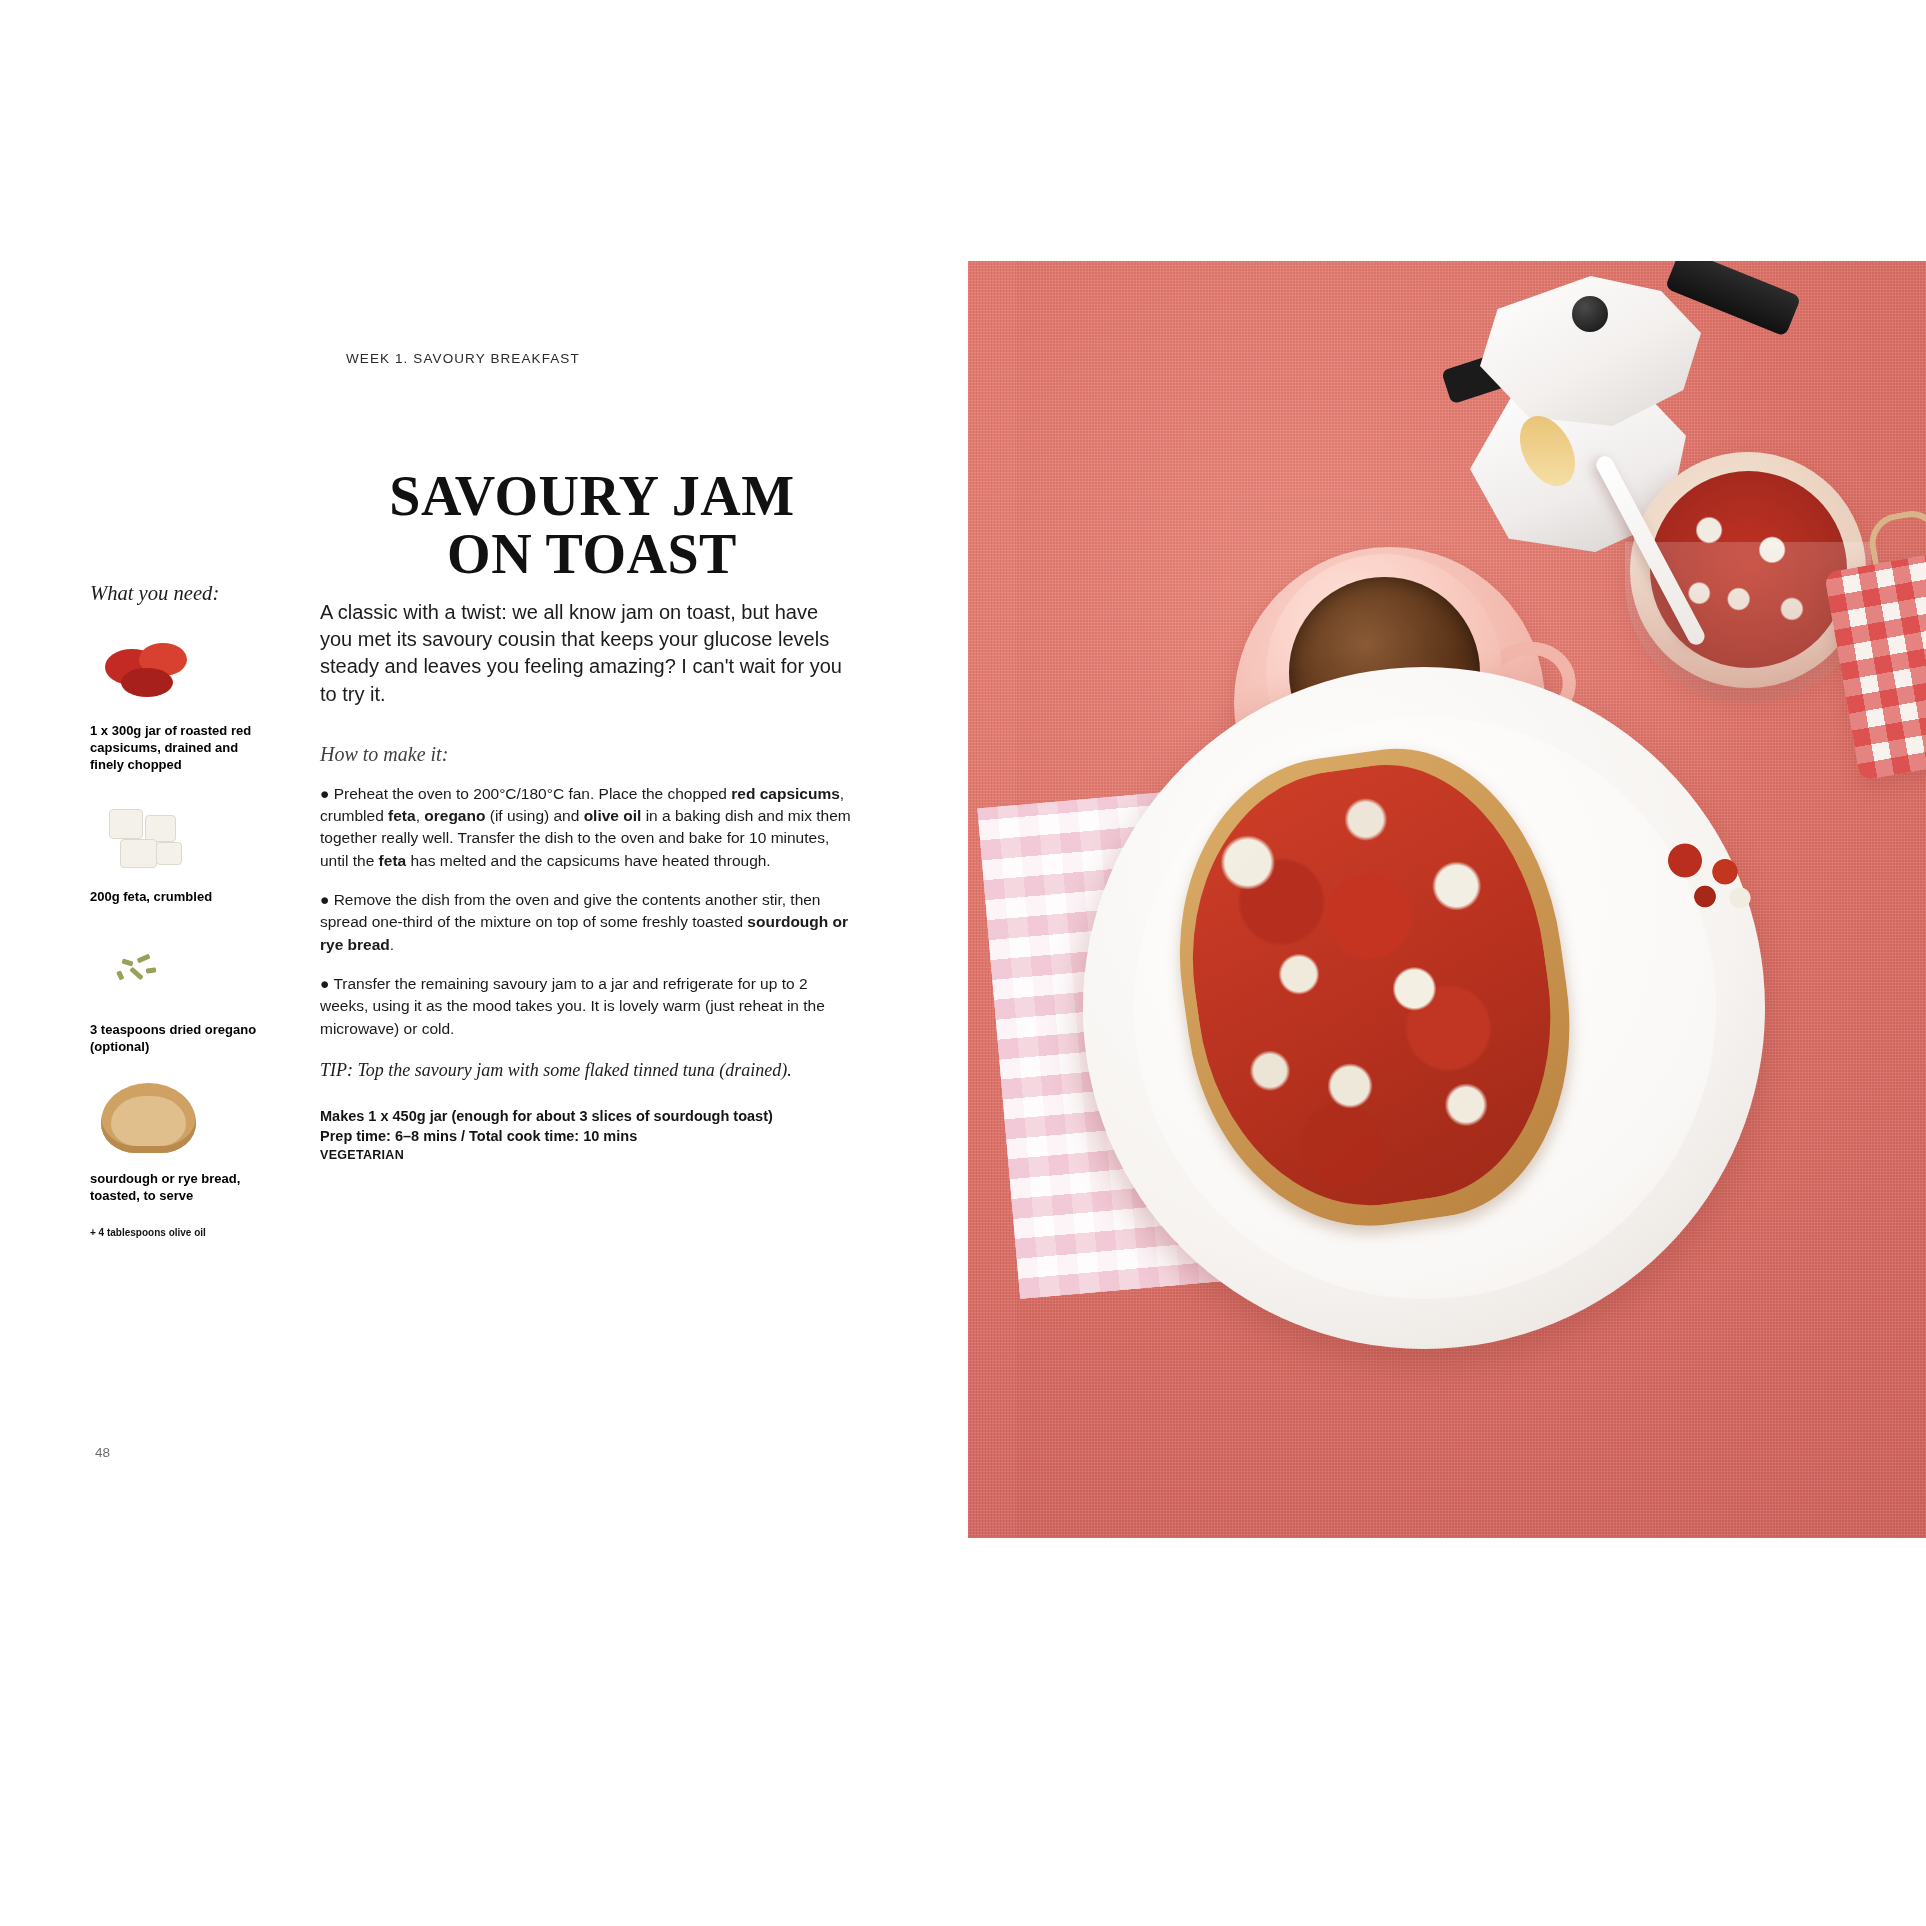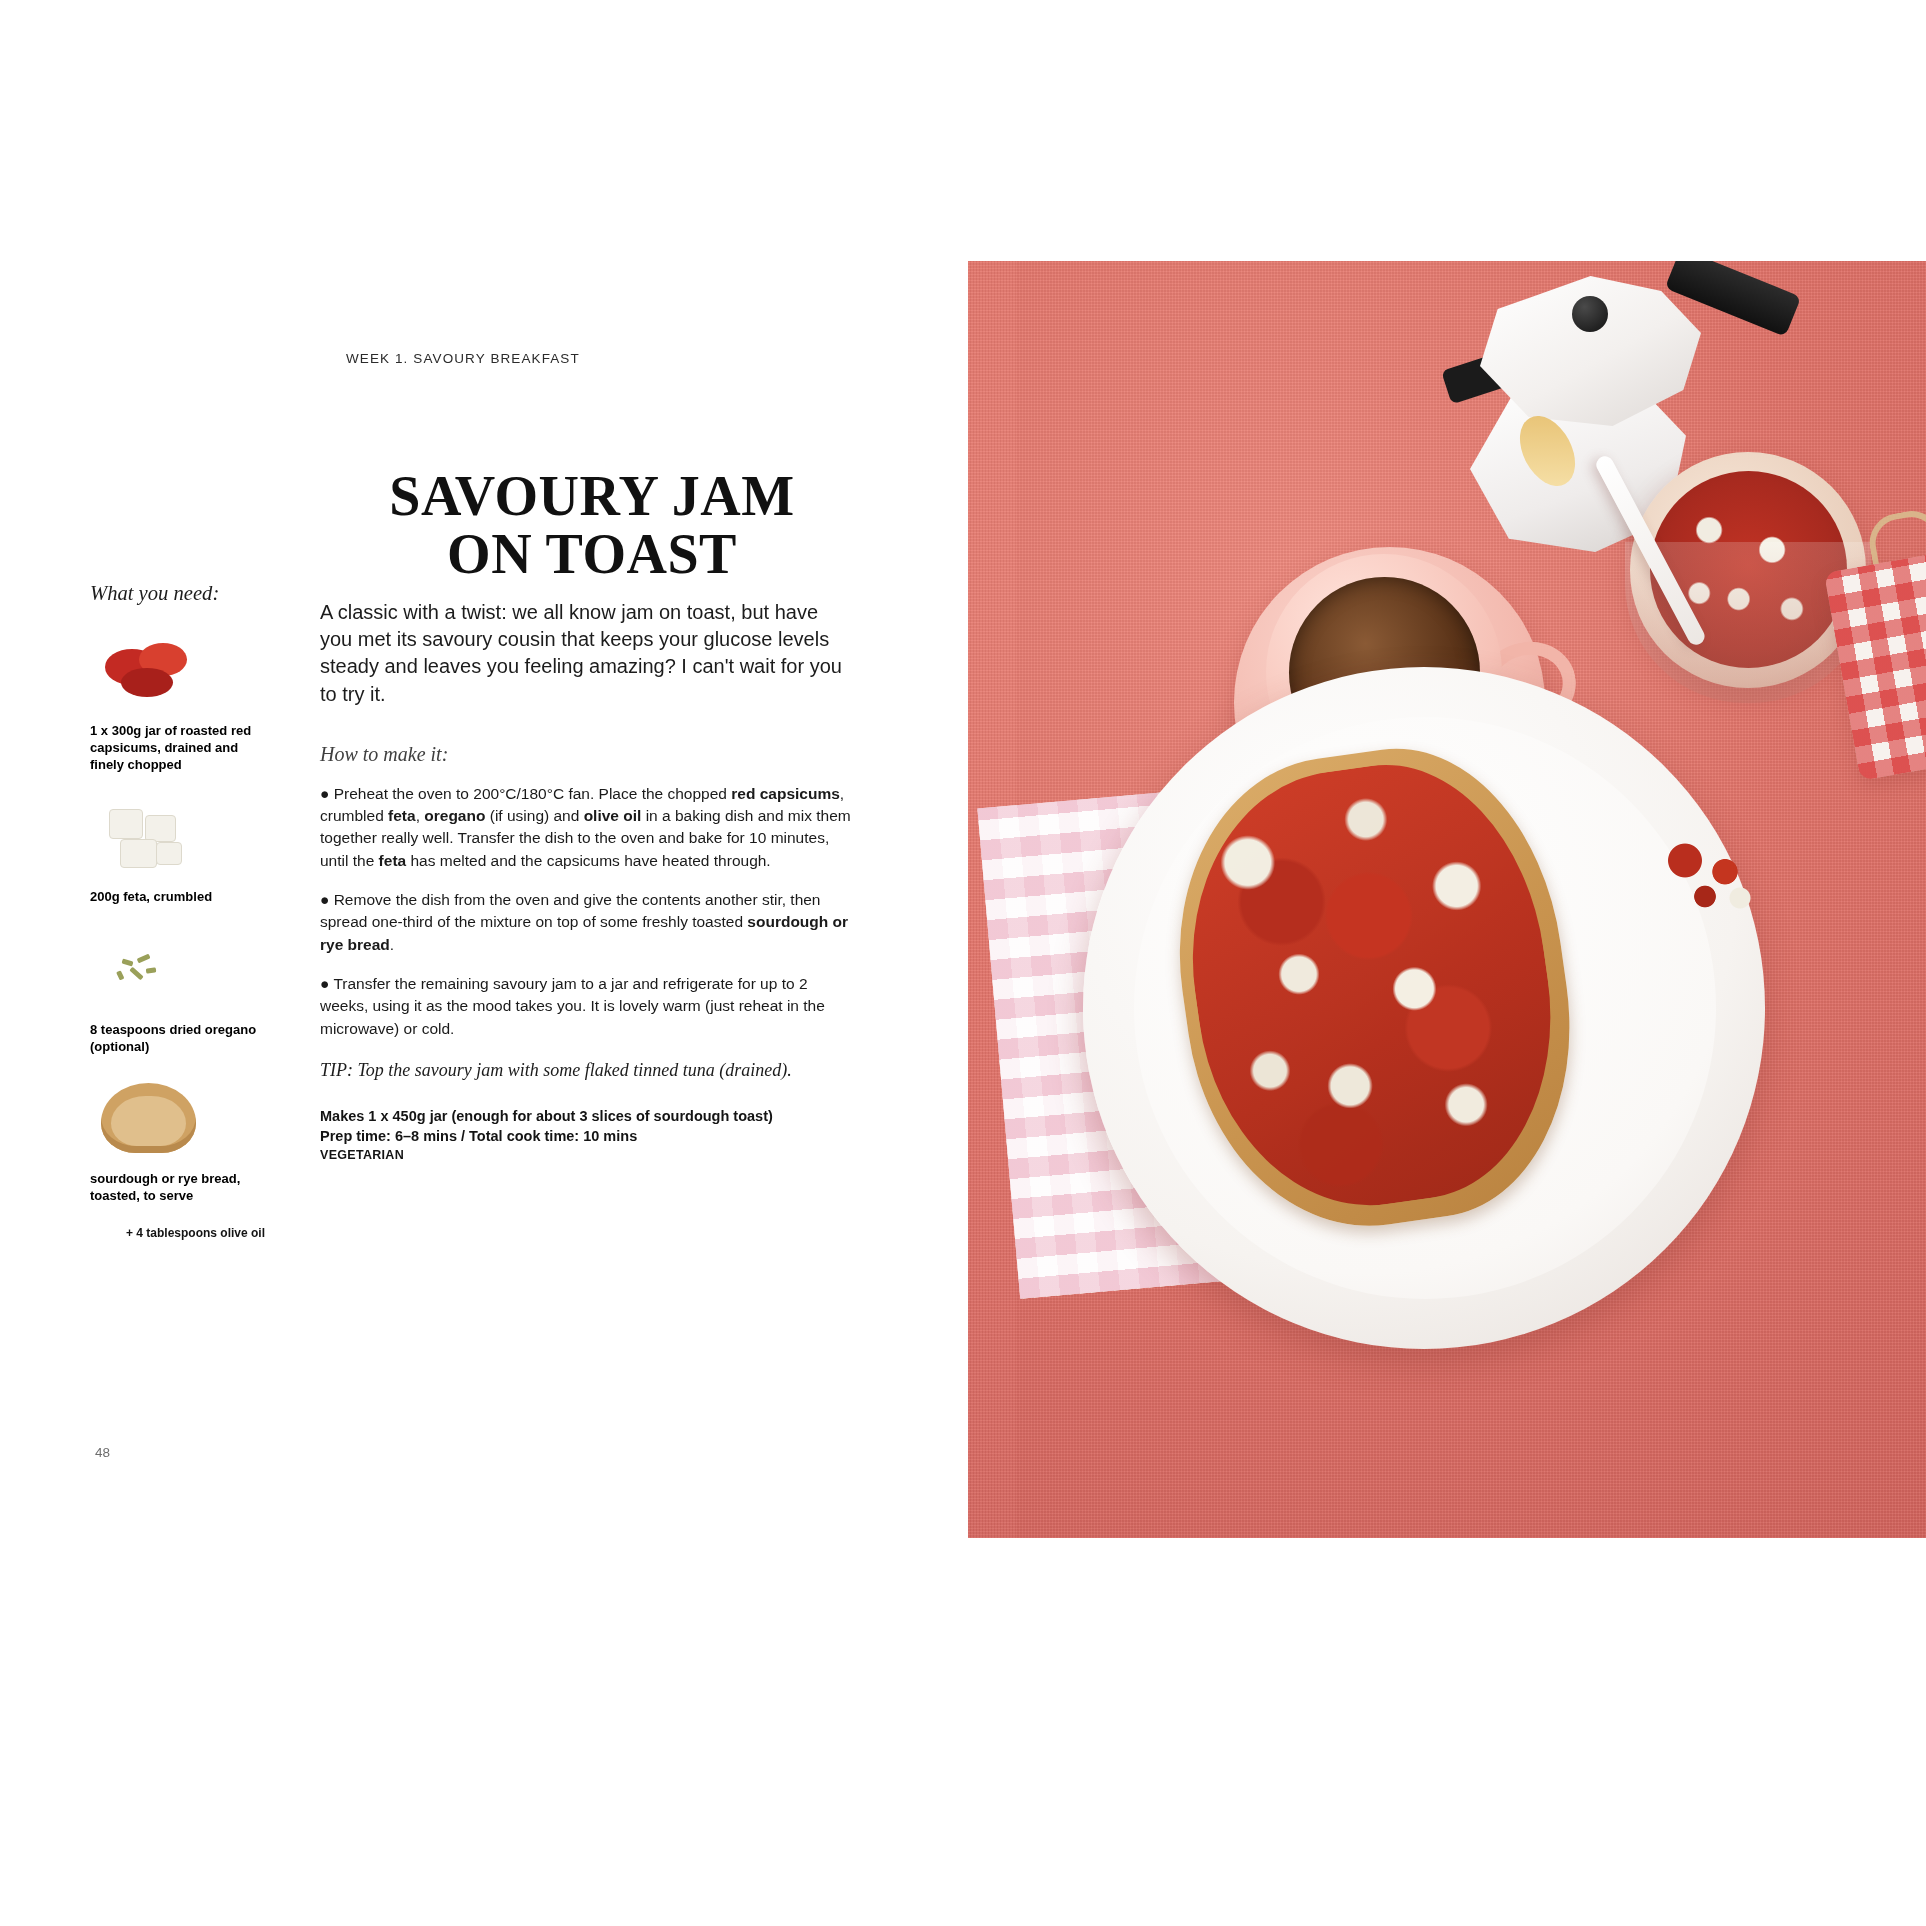--- a/index.html
+++ b/index.html
@@ -125,26 +125,25 @@
   }
   .ing-cap {
     font-size: 13px;
     line-height: 1.32;
     color: #000000;
     font-weight: 600;
     width: 171px;
   }
   .rail-extra {
     margin-top: 22px;
-    font-size: 12px;
+    font-size: 10px;
     line-height: 1.32;
     color: #141414;
     font-weight: 600;
     width: 171px;
-    margin-left: 36px;
   }
 
   
   .blob { position: absolute; border-radius: 50%; }
   .cap1 { background: #c32a23; }
   .cap2 { background: #d8402f; }
   .cap3 { background: #a8201b; }
   .feta-cube { position: absolute; background: #f3f1ea; border: 1px solid #ddd9cc; border-radius: 4px; }
   .oregano { position: absolute; background: #9aa05a; border-radius: 1.5px; }
   .bread {
@@ -421,21 +420,21 @@
     </div>
 
     <div class="ing">
       <div class="ing-art">
         <span class="oregano" style="left:31px; top:35px; width:11px; height:5px; transform:rotate(18deg);"></span>
         <span class="oregano" style="left:46px; top:31px; width:13px; height:4.5px; transform:rotate(-24deg);"></span>
         <span class="oregano" style="left:38px; top:46px; width:15px; height:5px; transform:rotate(42deg);"></span>
         <span class="oregano" style="left:55px; top:43px; width:10px; height:4.5px; transform:rotate(-8deg);"></span>
         <span class="oregano" style="left:25px; top:48px; width:9px; height:4.5px; transform:rotate(64deg);"></span>
       </div>
-      <div class="ing-cap">8 teaspoons dried oregano (optional)</div>
+      <div class="ing-cap">3 teaspoons dried oregano (optional)</div>
     </div>
 
     <div class="ing">
       <div class="ing-art">
         <span class="bread"></span>
         <span class="bread-crumb"></span>
       </div>
       <div class="ing-cap">sourdough or rye bread, toasted, to serve</div>
     </div>
 

